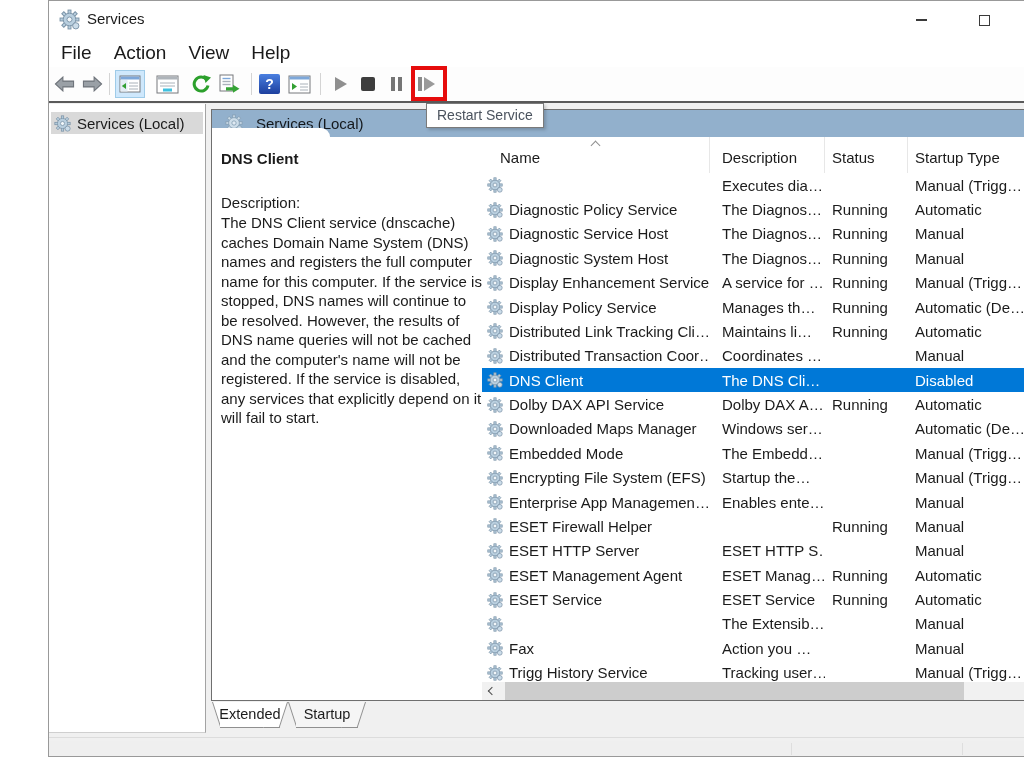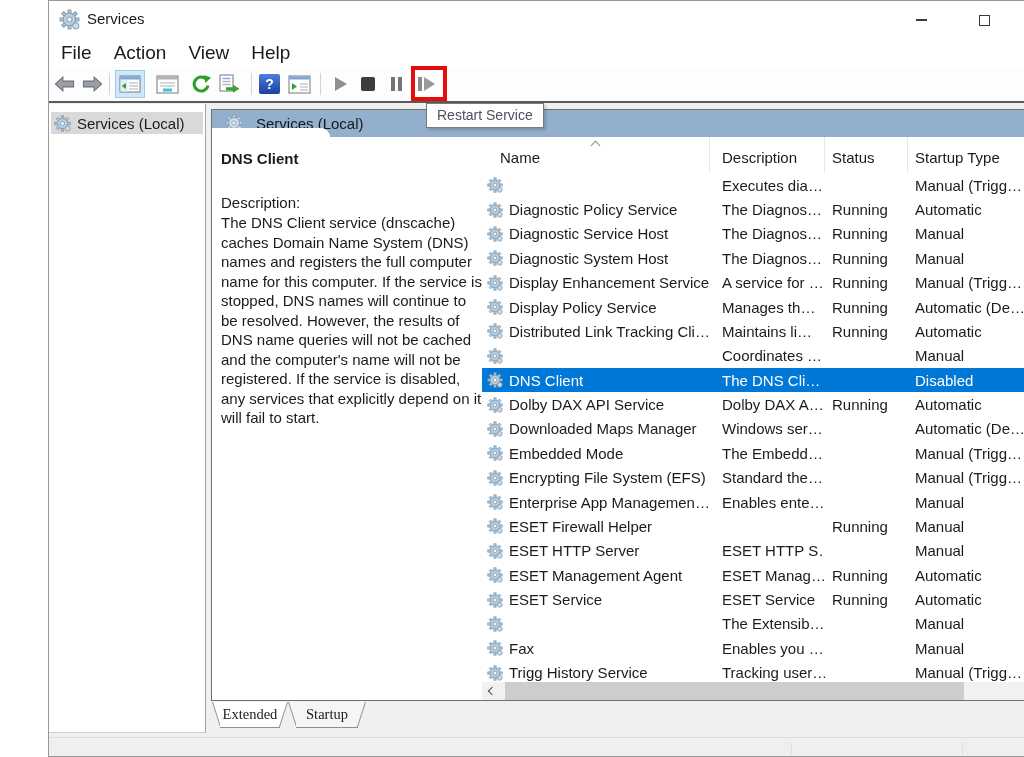--- a/index.html
+++ b/index.html
@@ -88,21 +88,21 @@
   .hs-thumb { position:absolute; left:23px; top:0; width:459px; height:18px; background:#cdcdcd; }
   .scroll-corner { position:absolute; right:0; bottom:0; width:17px; height:18px; background:#f0f0f0; }
   .chev { width:6px; height:6px; border-right:1.5px solid #4a4a4a; border-bottom:1.5px solid #4a4a4a; }
   .chev-up { transform:rotate(-135deg); margin-top:3px; }
   .chev-down { transform:rotate(45deg); margin-bottom:3px; }
   .chev-left { transform:rotate(135deg); margin-left:3px; }
   .chev-right { transform:rotate(-45deg); margin-right:3px; }
 
   
   .btabs { position:absolute; left:162px; top:599px; height:27px; width:400px; }
-  .btab { position:absolute; top:0; height:26px;font-family:Liberation Serif, serif; }
+  .btab { position:absolute; top:0; height:26px; }
   .btab .fill { position:absolute; left:9px; right:9px; top:0; bottom:0; border-bottom:1px solid #8f8f8f; background:#fff; }
   .btab::before { content:""; position:absolute; left:1px; top:0; bottom:0; width:15px; background:#fff; border-left:1px solid #8f8f8f; border-bottom:1px solid #8f8f8f; transform:skewX(18deg); transform-origin:top left; }
   .btab::after { content:""; position:absolute; right:1px; top:0; bottom:0; width:15px; background:#fff; border-right:1px solid #8f8f8f; border-bottom:1px solid #8f8f8f; transform:skewX(-18deg); transform-origin:top right; }
   .btab .tab-lbl { position:relative; z-index:2; display:block; text-align:center; font-size:14.5px; padding-top:4px; }
   .btab-extended { left:0; width:78px; z-index:3; }
   .btab-standard { left:76px; width:80px; z-index:2; }
   .btab-standard .fill, .btab-standard::before, .btab-standard::after { background:#f5f5f5; }
 
   
   .bottomline { position:absolute; left:0; top:634px; right:0; height:1px; background:#dcdcdc; }
@@ -440,20 +440,21 @@
                   <g fill="#b9cfdf" stroke="#7a93a7" stroke-width="0.9">
         <rect x="8.6" y="1" width="2.8" height="18"></rect>
                     <rect x="8.6" y="1" width="2.8" height="18" transform="rotate(45 10 10)"></rect>
         <rect x="8.6" y="1" width="2.8" height="18" transform="rotate(90 10 10)"></rect>
                     <rect x="8.6" y="1" width="2.8" height="18" transform="rotate(135 10 10)"></rect>
         <circle cx="10" cy="10" r="6"></circle>
                     <circle cx="10" cy="10" r="2.4" fill="#f2f7fa"></circle>
                     <circle cx="16" cy="16" r="3" fill="#cbdce9"></circle>
                   </g>
                 </svg>
+      <span class="nm">Distributed Transaction Coor…</span>
     </span>
     <span class="cell cell-desc">Coordinates …</span>
     <span class="cell cell-status"></span>
     <span class="cell cell-startup">Manual</span>
     <span class="cell cell-logon">Ne</span>
   </div>
             <div class="row selected">
     <span class="cell cell-name">
       <svg class="gear-svg" viewBox="0 0 20 20">
                   <g fill="#b9cfdf" stroke="#7a93a7" stroke-width="0.9">
@@ -541,21 +542,21 @@
                     <rect x="8.6" y="1" width="2.8" height="18" transform="rotate(45 10 10)"></rect>
         <rect x="8.6" y="1" width="2.8" height="18" transform="rotate(90 10 10)"></rect>
                     <rect x="8.6" y="1" width="2.8" height="18" transform="rotate(135 10 10)"></rect>
         <circle cx="10" cy="10" r="6"></circle>
                     <circle cx="10" cy="10" r="2.4" fill="#f2f7fa"></circle>
                     <circle cx="16" cy="16" r="3" fill="#cbdce9"></circle>
                   </g>
                 </svg>
       <span class="nm">Encrypting File System (EFS)</span>
     </span>
-    <span class="cell cell-desc">Standard the…</span>
+    <span class="cell cell-desc">Startup the…</span>
     <span class="cell cell-status"></span>
     <span class="cell cell-startup">Manual (Trigg…</span>
     <span class="cell cell-logon">Lo</span>
   </div>
             <div class="row">
     <span class="cell cell-name">
       <svg class="gear-svg" viewBox="0 0 20 20">
                   <g fill="#b9cfdf" stroke="#7a93a7" stroke-width="0.9">
         <rect x="8.6" y="1" width="2.8" height="18"></rect>
                     <rect x="8.6" y="1" width="2.8" height="18" transform="rotate(45 10 10)"></rect>
@@ -680,21 +681,21 @@
                     <rect x="8.6" y="1" width="2.8" height="18" transform="rotate(45 10 10)"></rect>
         <rect x="8.6" y="1" width="2.8" height="18" transform="rotate(90 10 10)"></rect>
                     <rect x="8.6" y="1" width="2.8" height="18" transform="rotate(135 10 10)"></rect>
         <circle cx="10" cy="10" r="6"></circle>
                     <circle cx="10" cy="10" r="2.4" fill="#f2f7fa"></circle>
                     <circle cx="16" cy="16" r="3" fill="#cbdce9"></circle>
                   </g>
                 </svg>
       <span class="nm">Fax</span>
     </span>
-    <span class="cell cell-desc">Enables you …</span>
+    <span class="cell cell-desc">Action you …</span>
     <span class="cell cell-status"></span>
     <span class="cell cell-startup">Manual</span>
     <span class="cell cell-logon">Ne</span>
   </div>
             <div class="row">
     <span class="cell cell-name">
       <svg class="gear-svg" viewBox="0 0 20 20">
                   <g fill="#b9cfdf" stroke="#7a93a7" stroke-width="0.9">
         <rect x="8.6" y="1" width="2.8" height="18"></rect>
                     <rect x="8.6" y="1" width="2.8" height="18" transform="rotate(45 10 10)"></rect>

